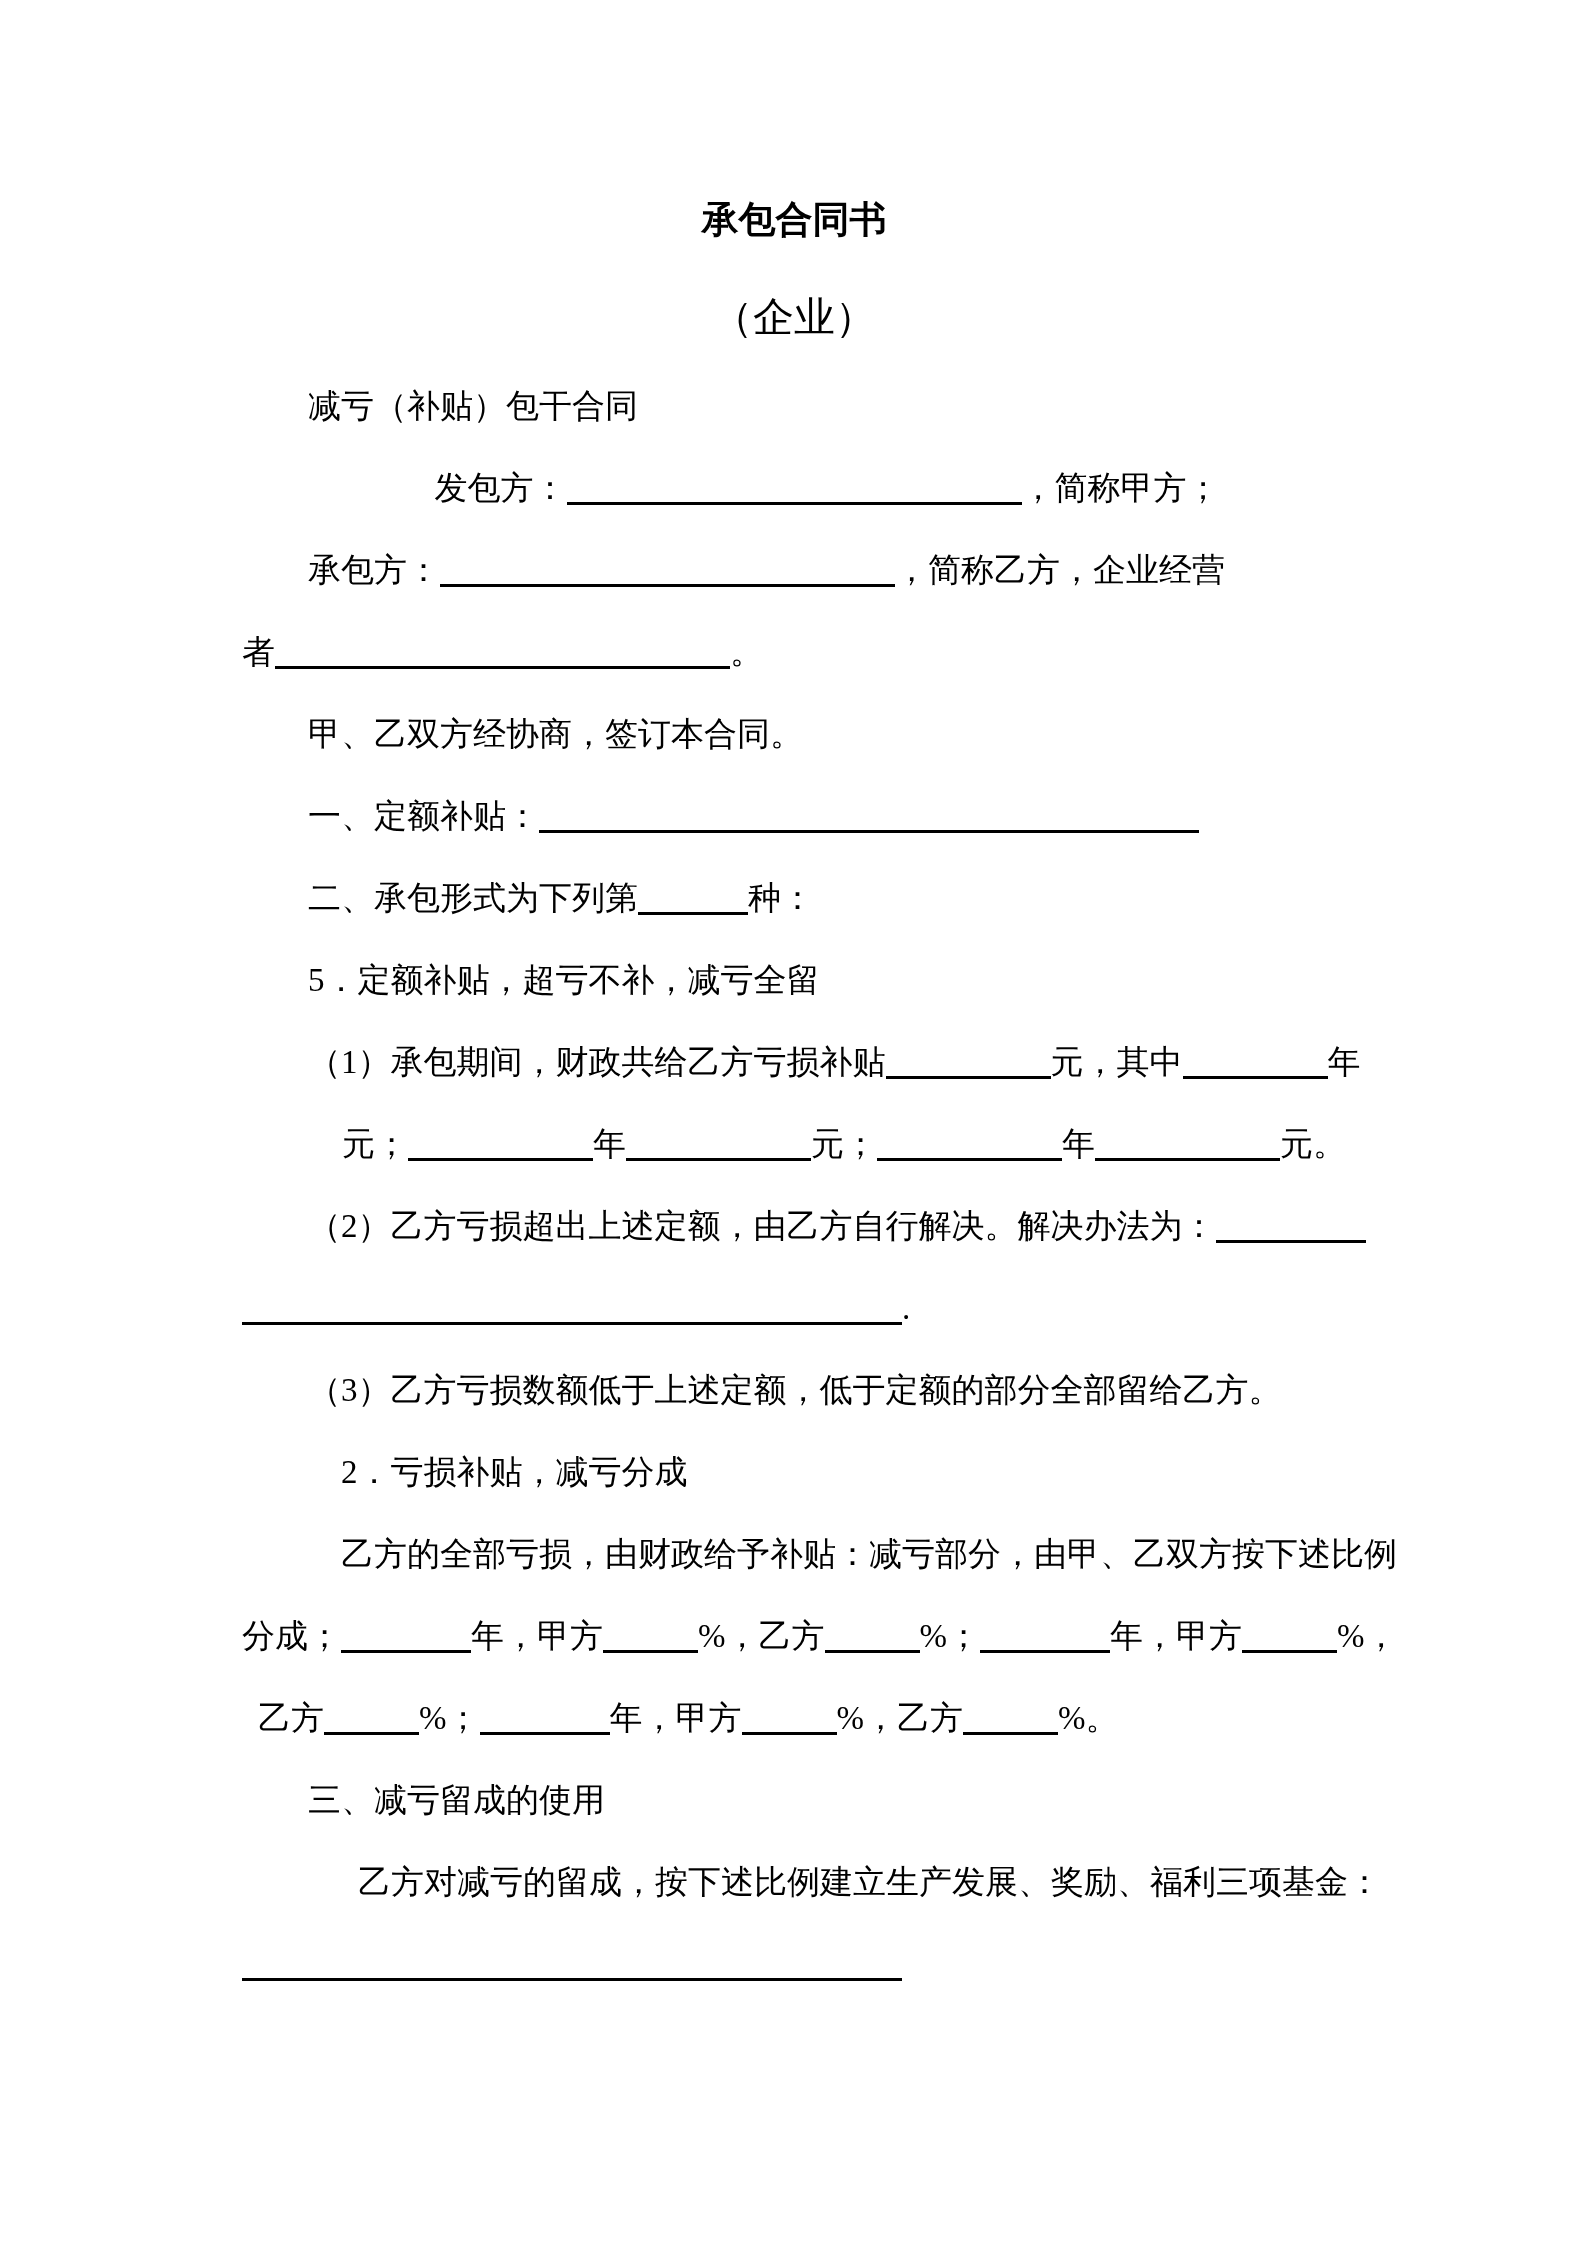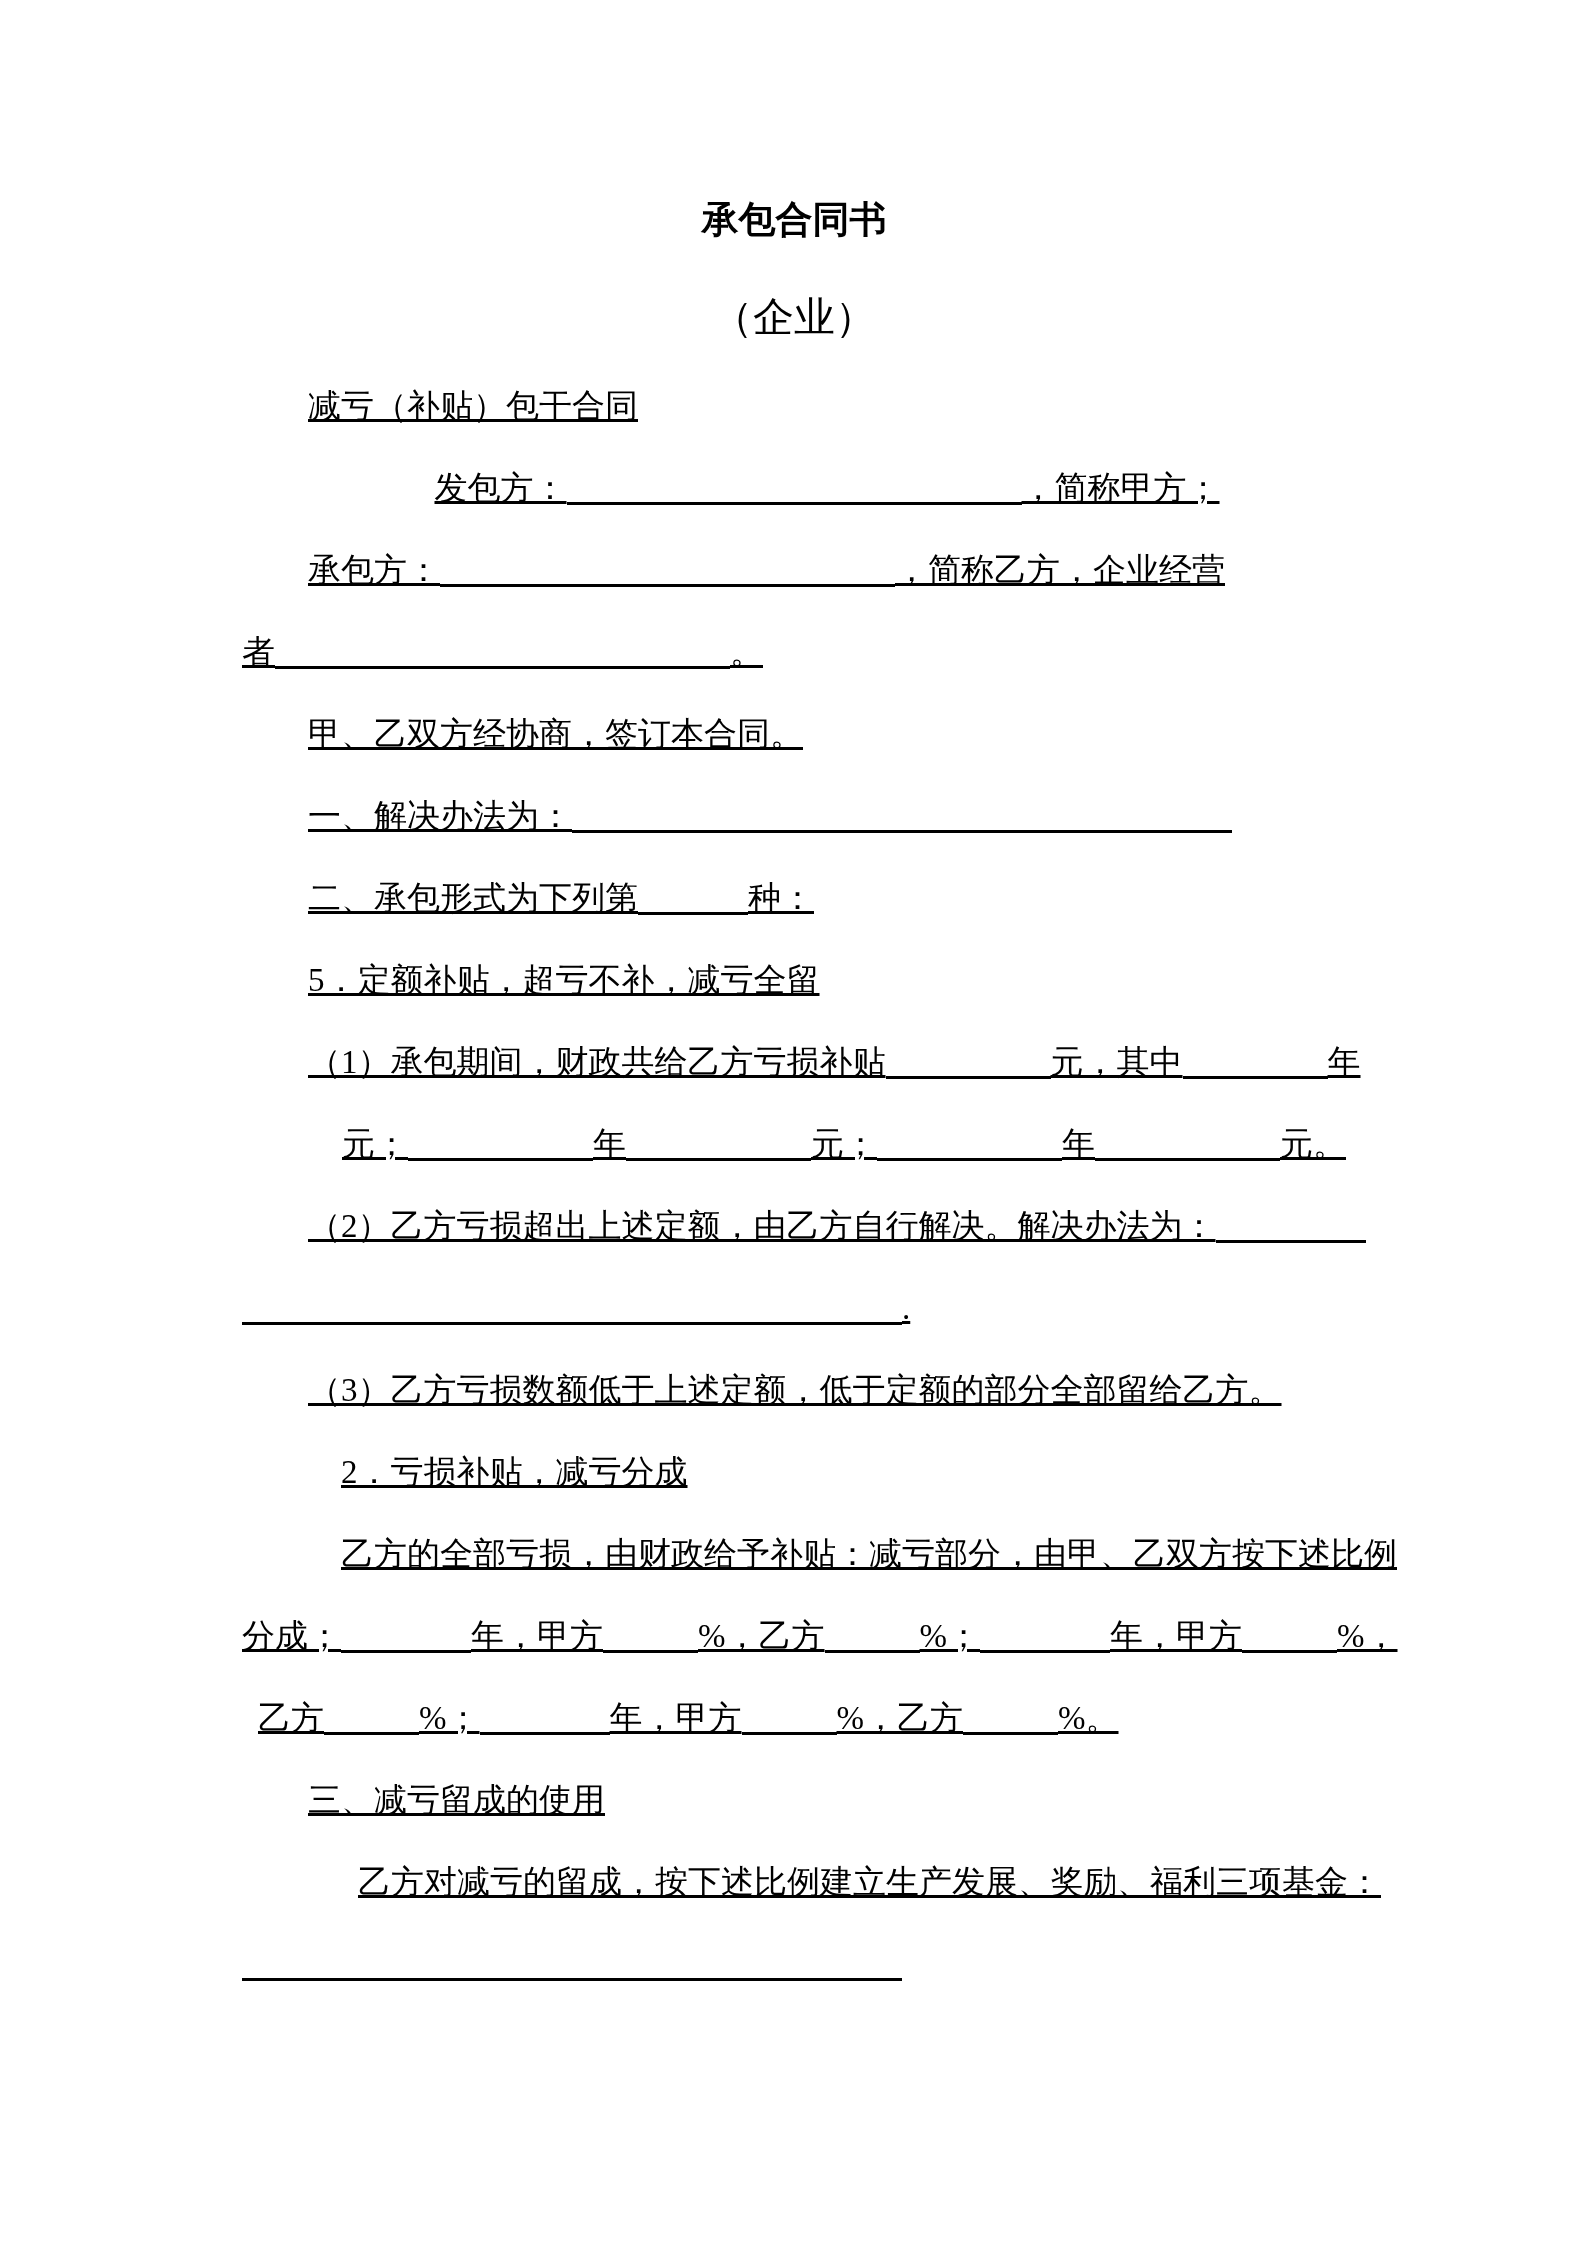--- a/index.html
+++ b/index.html
@@ -27,21 +27,20 @@
     line-height:95px;
     text-align:center;
     font-size:41px;
     white-space:nowrap;
   }
   .body-lines{font-size:33px;}
   .line{
     height:82px;
     line-height:82px;
     white-space:nowrap;
-    text-decoration:underline;
   }
   .run{display:inline;}
   .blank{
     display:inline-block;
     border-bottom:3px solid #000000;
     height:1em;
     vertical-align:-0.18em;
   }
 </style>
 </head>
@@ -49,21 +48,21 @@
 
 <div class="page">
   <div class="doc-title">承包合同书</div>
   <div class="doc-subtitle">（企业）</div>
   <div class="body-lines">
       <div class="line" style="padding-left: 66px;"><span class="run">减亏（补贴）包干合同</span></div>
       <div class="line" style="padding-left: 66px; text-align: center;"><span class="run">发包方：</span><span class="blank" style="width: 455px;"></span><span class="run">，简称甲方；</span></div>
       <div class="line" style="padding-left: 66px;"><span class="run">承包方：</span><span class="blank" style="width: 455px;"></span><span class="run">，简称乙方，企业经营</span></div>
       <div class="line" style="padding-left: 0px;"><span class="run">者</span><span class="blank" style="width: 455px;"></span><span class="run">。</span></div>
       <div class="line" style="padding-left: 66px;"><span class="run">甲、乙双方经协商，签订本合同。</span></div>
-      <div class="line" style="padding-left: 66px;"><span class="run">一、解决办法为：</span><span class="blank" style="width: 660px;"></span></div>
+      <div class="line" style="padding-left: 66px;"><span class="run">一、定额补贴：</span><span class="blank" style="width: 660px;"></span></div>
       <div class="line" style="padding-left: 66px;"><span class="run">二、承包形式为下列第</span><span class="blank" style="width: 110px;"></span><span class="run">种：</span></div>
       <div class="line" style="padding-left: 66px;"><span class="run">5．定额补贴，超亏不补，减亏全留</span></div>
       <div class="line" style="padding-left: 66px;"><span class="run">（1）承包期间，财政共给乙方亏损补贴</span><span class="blank" style="width: 165px;"></span><span class="run">元，其中</span><span class="blank" style="width: 145px;"></span><span class="run">年</span></div>
       <div class="line" style="padding-left: 0px; text-align: right;"><span class="run">元；</span><span class="blank" style="width: 185px;"></span><span class="run">年</span><span class="blank" style="width: 185px;"></span><span class="run">元；</span><span class="blank" style="width: 185px;"></span><span class="run">年</span><span class="blank" style="width: 185px;"></span><span class="run">元。</span></div>
       <div class="line" style="padding-left: 66px;"><span class="run">（2）乙方亏损超出上述定额，由乙方自行解决。解决办法为：</span><span class="blank" style="width: 150px;"></span></div>
       <div class="line" style="padding-left: 0px;"><span class="blank" style="width: 660px;"></span><span class="run">.</span></div>
       <div class="line" style="padding-left: 66px;"><span class="run">（3）乙方亏损数额低于上述定额，低于定额的部分全部留给乙方。</span></div>
       <div class="line" style="padding-left: 99px;"><span class="run">2．亏损补贴，减亏分成</span></div>
       <div class="line" style="padding-left: 99px;"><span class="run">乙方的全部亏损，由财政给予补贴：减亏部分，由甲、乙双方按下述比例</span></div>
       <div class="line" style="padding-left: 0px;"><span class="run">分成；</span><span class="blank" style="width: 130px;"></span><span class="run">年，甲方</span><span class="blank" style="width: 95px;"></span><span class="run">%，乙方</span><span class="blank" style="width: 95px;"></span><span class="run">%；</span><span class="blank" style="width: 130px;"></span><span class="run">年，甲方</span><span class="blank" style="width: 95px;"></span><span class="run">%，</span></div>

